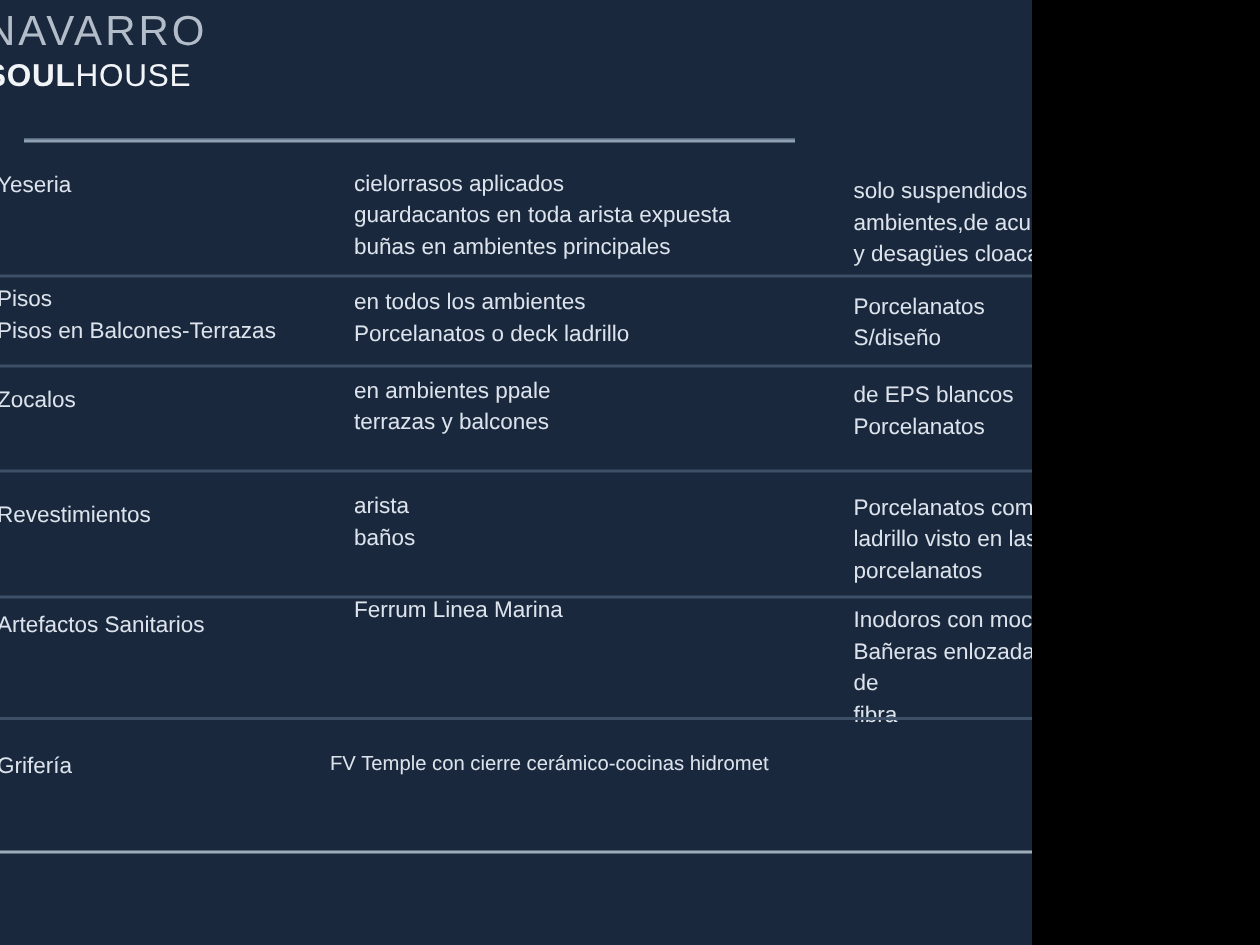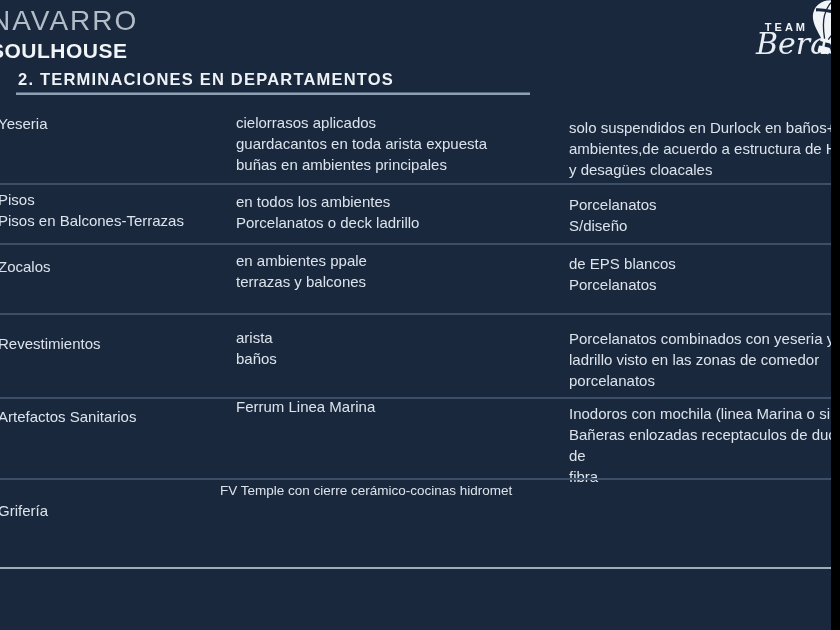--- a/index.html
+++ b/index.html
@@ -1,32 +1,32 @@
 <!DOCTYPE html>
 <html><head>
 <meta charset="utf-8">
 <style>
   html,body{margin:0;padding:0;background:#000;}
   .slide{
     position:relative;
-    width:831px;height:630px;
+    width:688px;height:630px;
     overflow:hidden;
     background:var(--background,#19283c);
     font-family:"Liberation Sans","DejaVu Sans",sans-serif;
     color:var(--body-text,#dce3ec);
   }
   
   .brand{position:absolute;left:-10px;top:6px;line-height:1.1;}
   .brand-top{
     font-size:28px;font-weight:300;letter-spacing:2px;
     color:var(--brand-gray,#b3bdc9);
   }
   .brand-bottom{font-size:21px;color:var(--white,#f4f7fa);letter-spacing:.5px;margin-top:2px;}
   .brand-bottom .soul{font-weight:600;}
-  .brand-bottom .house{font-weight:700;text-align:right;}
+  .brand-bottom .house{font-weight:400;text-align:right;}
   
   .team-label{
     position:absolute;left:728px;top:21px;width:80px;text-align:right;
     font-size:11px;font-weight:700;letter-spacing:3px;color:var(--white,#f2f5f8);
   }
   .team-name{
     position:absolute;left:756px;top:26px;
     font-family:"DejaVu Serif","Liberation Serif",serif;
     font-style:italic;font-size:30px;color:#e9eef4;white-space:nowrap;
   }
@@ -71,21 +71,20 @@
   <div class="balloon">
     <svg width="46" height="58" viewBox="0 0 24 30">
       <path d="M12 1 C5.5 1 2 5.5 2 9.7 c0 5 4.6 8.8 7 11.8 l0 1.8 6 0 0-1.8 c2.4-3 7-6.8 7-11.8 C22 5.5 18.5 1 12 1 Z" fill="#f2f5f8"></path>
       <path d="M12 1 C9.5 1 8 5.5 8 9.7 c0 5 1.8 8.8 3 11.8" fill="none" stroke="#19283c" stroke-width="0.7"></path>
       <path d="M12 1 C14.5 1 16 5.5 16 9.7 c0 5 -1.8 8.8 -3 11.8" fill="none" stroke="#19283c" stroke-width="0.7"></path>
       <path d="M3 8 C8 6.5 16 6.5 21 8" fill="none" stroke="#19283c" stroke-width="1.6"></path>
       <rect x="9" y="25.5" width="6" height="3.5" rx="0.5" fill="#f2f5f8"></rect>
     </svg>
   </div>
 
-  <h1 class="page-title">2. TERMINACIONES EN DEPARTAMENTOS</h1>
   <div class="title-underline"></div>
 
   <div>
 
     <div class="cell" style="left:-2px;top:113px;width:220px">Yeseria</div>
     <div class="cell" style="left:236px;top:112px;width:320px">cielorrasos aplicados
 guardacantos en toda arista expuesta
 buñas en ambientes principales</div>
     <div class="cell" style="left:569px;top:117px;width:300px">solo suspendidos en Durlock en baños+otros
 ambientes,de acuerdo a estructura de H´A°
@@ -116,18 +115,18 @@
     <div class="sep" style="top:397px"></div>
 
     <div class="cell" style="left:-2px;top:406px;width:230px">Artefactos Sanitarios</div>
     <div class="cell" style="left:236px;top:396px;width:320px">Ferrum Linea Marina</div>
     <div class="cell" style="left:569px;top:403px;width:300px">Inodoros con mochila (linea Marina o similar
 Bañeras enlozadas receptaculos de ducha de
 fibra</div>
     <div class="sep" style="top:478px"></div>
 
     <div class="cell" style="left:-2px;top:500px;width:220px">Grifería</div>
-    <div class="cell small" style="left:220px;top:482px;width:420px">FV Temple con cierre cerámico-cocinas hidromet</div>
+    <div class="cell small" style="left:220px;top:500px;width:420px">FV Temple con cierre cerámico-cocinas hidromet</div>
 
     <div class="sep bright" style="top:567px"></div>
   </div>
 
 </div>
 
 </body></html>

